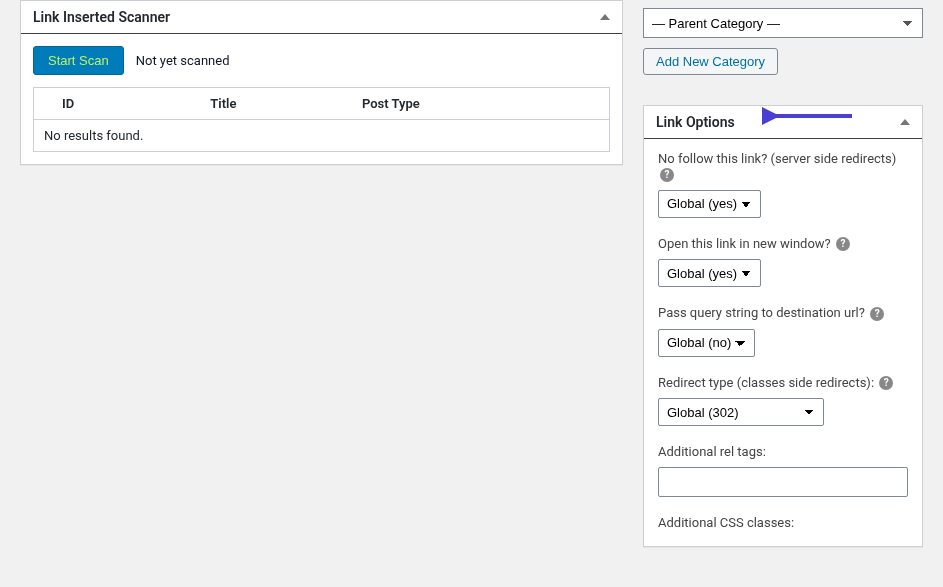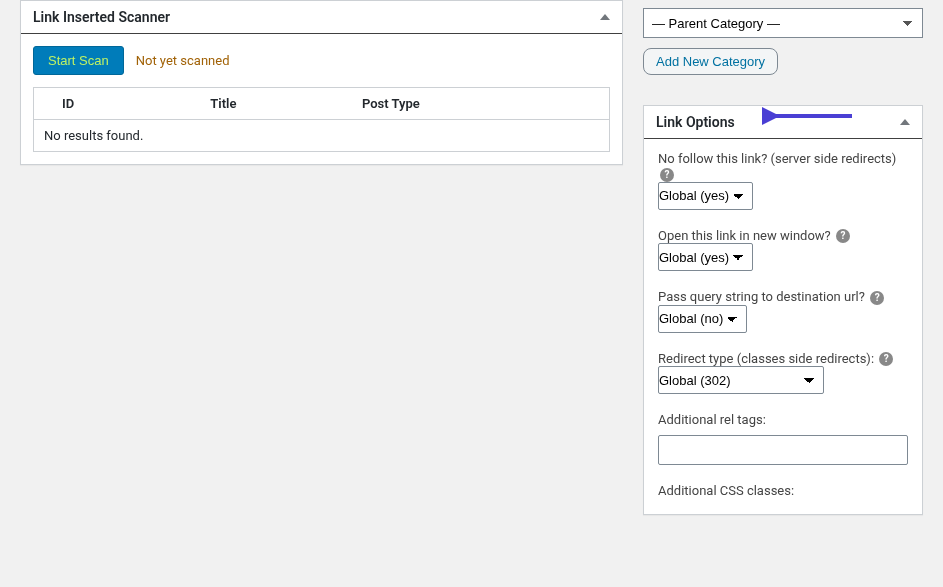--- a/index.html
+++ b/index.html
@@ -48,21 +48,21 @@
   .scan-row { display: flex; align-items: center; gap: 12px; margin-bottom: 12px; }
   .button-primary {
     background: #007cba;
     border: 1px solid #006799;
     color: #bef264;
     padding: 6px 14px;
     font-size: 13px;
     border-radius: 3px;
     cursor: pointer;
   }
-  .scan-status { color: #a16207; }
+  .scan-status { color: #0f172a; }
   table.widefat {
     width: 100%;
     border-collapse: collapse;
     border: 1px solid #ccd0d4;
   }
   table.widefat th, table.widefat td {
     text-align: left;
     padding: 8px 10px;
     font-size: 13px;
   }
@@ -87,21 +87,21 @@
     background-position: calc(100% - 15px) 12px, calc(100% - 10px) 12px;
     background-size: 5px 5px, 5px 5px;
     background-repeat: no-repeat;
   }
   .button-secondary {
     background: #f3f5f6;
     border: 1px solid #7e8993;
     color: #0071a1;
     padding: 5px 12px;
     font-size: 13px;
-    border-radius: 8px;
+    border-radius: 3px;
     cursor: pointer;
     margin-top: 10px;
   }
 
   .side-inside { padding: 12px 14px; }
   .field-block { margin-bottom: 18px; }
   .field-label { color: #444; font-size: 13px; display: inline; }
   .help-icon {
     display: inline-block;
     width: 14px; height: 14px;
@@ -111,26 +111,26 @@
     font-size: 10px;
     line-height: 14px;
     text-align: center;
     font-weight: bold;
     margin-left: 2px;
     vertical-align: middle;
     cursor: help;
   }
   .small-select {
     display: block;
-    margin-top: 0;
+    margin-top: 8px;
     height: 28px;
     background: #fff;
     border: 1px solid #7e8993;
     border-radius: 2px;
-    padding: 0 22px 0 0;
+    padding: 0 22px 0 8px;
     font-size: 13px;
     -webkit-appearance: none;
     appearance: none;
     background-image: linear-gradient(45deg, transparent 50%, #000 50%), linear-gradient(135deg, #000 50%, transparent 50%);
     background-position: calc(100% - 14px) 11px, calc(100% - 9px) 11px;
     background-size: 5px 5px, 5px 5px;
     background-repeat: no-repeat;
   }
   .wide-select { width: 166px; }
   .text-input {

